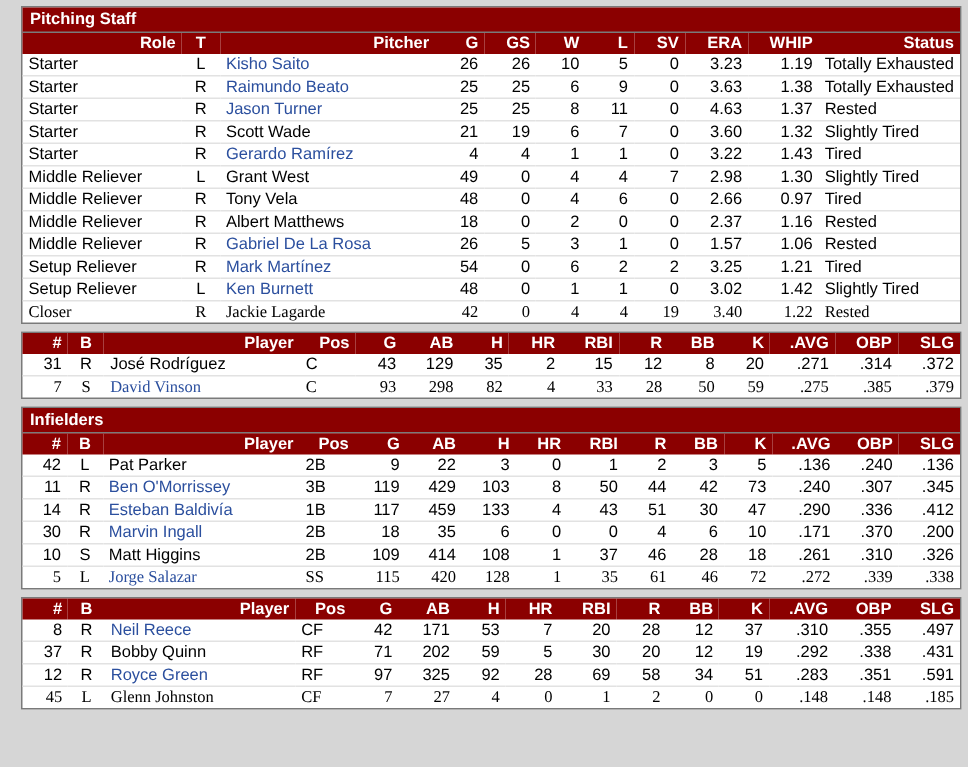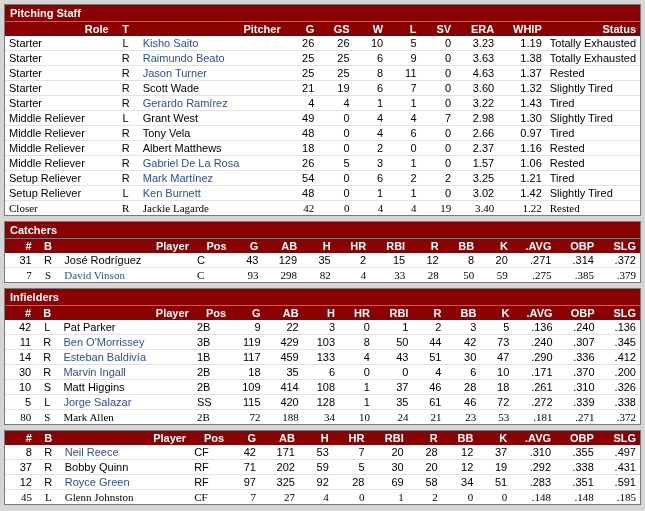--- a/index.html
+++ b/index.html
@@ -6,21 +6,21 @@
   body{
     width:645px;height:511px;
     background:#d6d6d6;
     font-family:"Liberation Sans", sans-serif;
     font-size:11px;
     color:#000;
   }
   .page{
     width:645px;height:511px;
     box-sizing:border-box;
-    padding:4px 4px 0 4px;
+    padding:4px 4px 0 14px;
     background:#d6d6d6;
   }
   .panel{
     background:#ffffff;
     border:1px solid #7a7a7a;
     margin-bottom:5px;
   }
   .panel-title{
     background:#8b0000;
     color:#ffffff;
@@ -255,21 +255,20 @@
             <td class="c-stat num">19</td>
             <td class="c-era num">3.40</td>
             <td class="c-whip num">1.22</td>
             <td class="c-status">Rested</td>
           </tr>
         </tbody>
     </table>
   </div>
 
   <div class="panel">
-    <div class="panel-title">Catchers</div>
     <table>
       <thead>
           <tr>
         <th class="c-num">#</th>
         <th class="c-b ctr">B</th>
         <th class="c-player">Player</th>
         <th class="c-pos">Pos</th>
         <th class="c-g num">G</th>
         <th class="c-ab num">AB</th>
         <th class="c-h num">H</th>
@@ -440,37 +439,20 @@
             <td class="c-h num">128</td>
             <td class="c-hr num">1</td>
             <td class="c-rbi num">35</td>
             <td class="c-r num">61</td>
             <td class="c-bb num">46</td>
             <td class="c-k num">72</td>
             <td class="c-avg num">.272</td>
             <td class="c-obp num">.339</td>
             <td class="c-slg num">.338</td>
           </tr>
-          <tr>
-            <td class="c-num num">80</td>
-            <td class="c-b ctr">S</td>
-            <td class="c-player plain">Mark Allen</td>
-            <td class="c-pos">2B</td>
-            <td class="c-g num">72</td>
-            <td class="c-ab num">188</td>
-            <td class="c-h num">34</td>
-            <td class="c-hr num">10</td>
-            <td class="c-rbi num">24</td>
-            <td class="c-r num">21</td>
-            <td class="c-bb num">23</td>
-            <td class="c-k num">53</td>
-            <td class="c-avg num">.181</td>
-            <td class="c-obp num">.271</td>
-            <td class="c-slg num">.372</td>
-          </tr>
         </tbody>
     </table>
   </div>
 
   <div class="panel">
     <table>
       <thead>
           <tr>
         <th class="c-num">#</th>
         <th class="c-b ctr">B</th>

